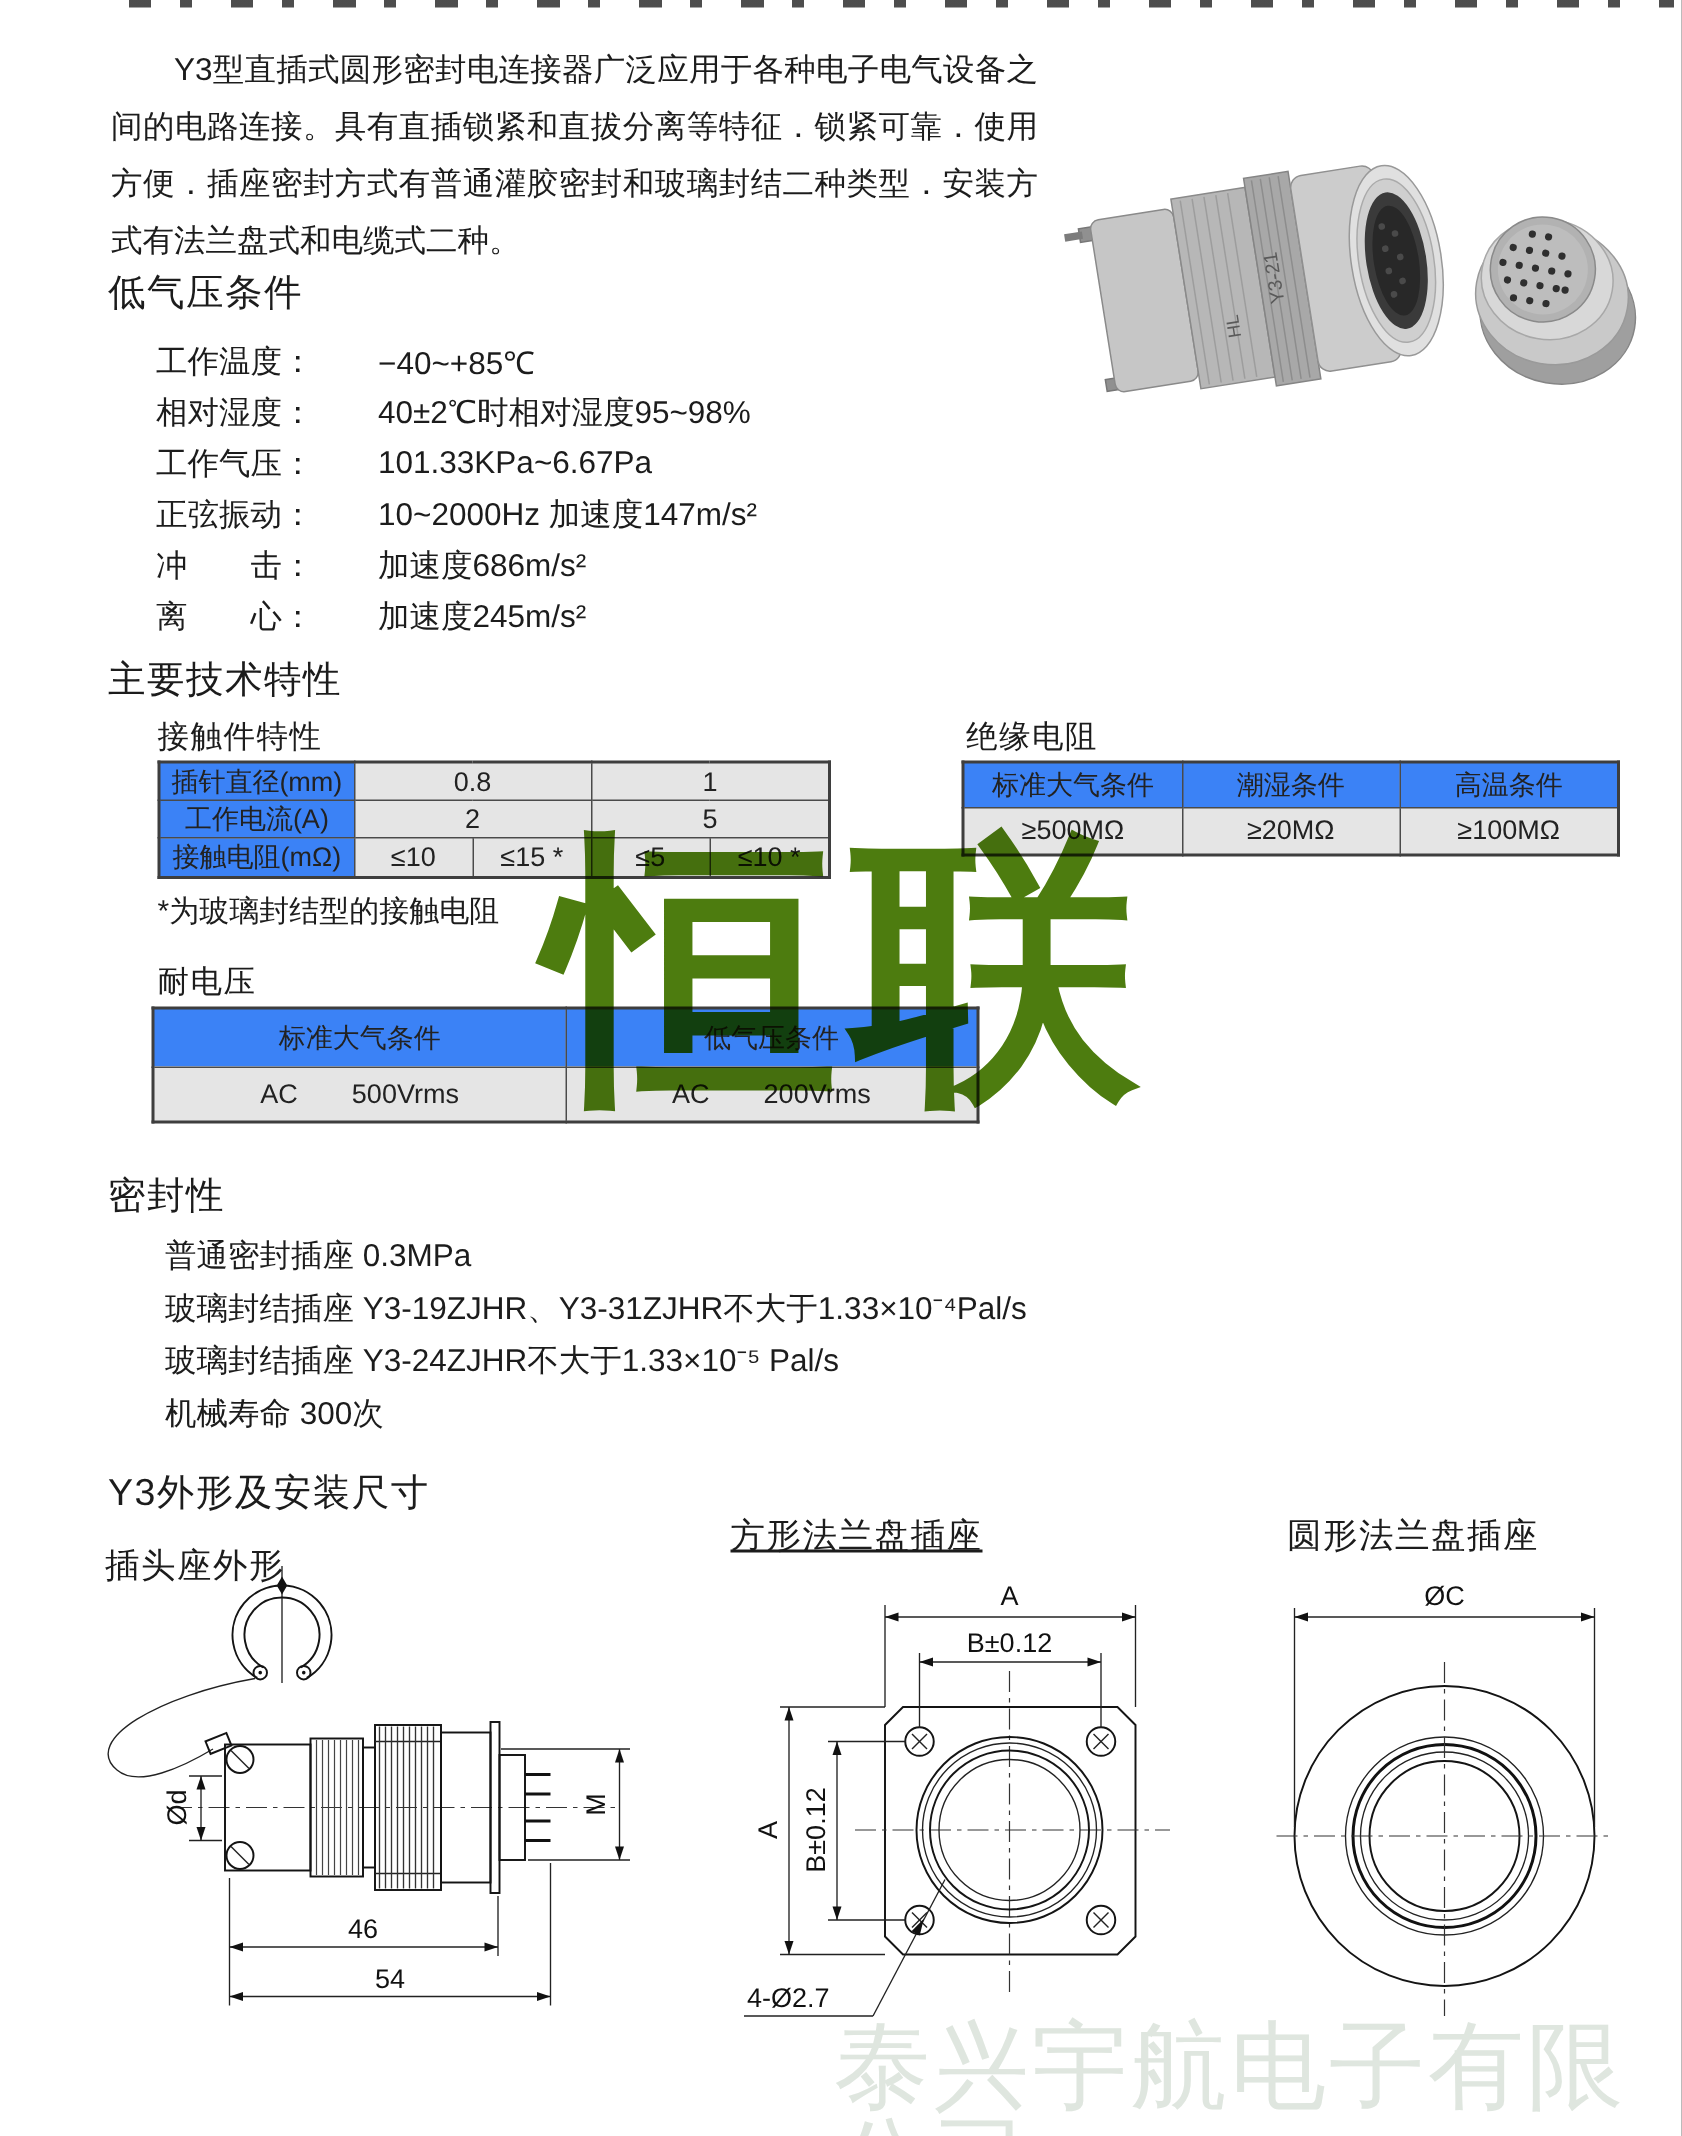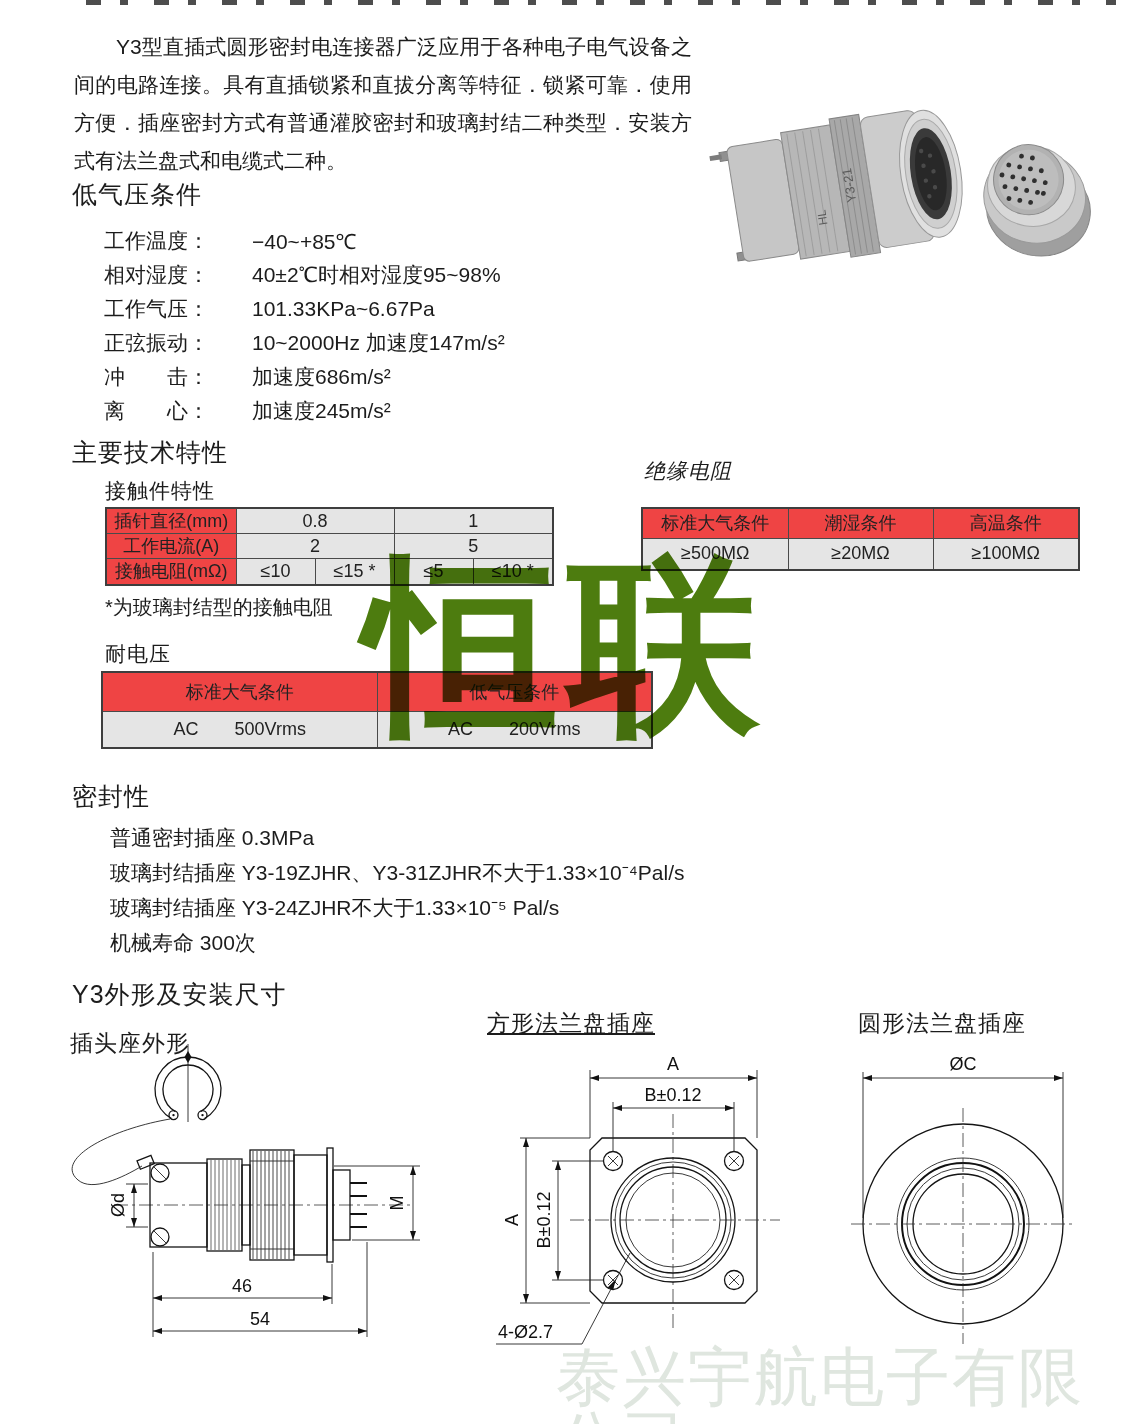--- a/index.html
+++ b/index.html
@@ -23,21 +23,21 @@
   .env-list { left:104px; top:224px; width:560px; font-size:21px; }
   .env-row { display:flex; height:34px; align-items:center;gap:30px; }
   .env-label { width:118px; white-space:pre; }
   .env-value { white-space:pre; }
   table.dt { border-collapse:collapse; table-layout:fixed; font-size:18px; color:#222; }
   table.dt td {
     border:1px solid #4a4a4a; text-align:center; vertical-align:middle;
     background:#e5e5e5; padding:0;
   }
   table.dt { border:2px solid #3e3e3e; }
-  table.dt td.h { background:#ef4444; }
+  table.dt td.h { background:#3b82f6; }
   .note { font-size:20px; }
   .seal-list { left:110px; top:820px; width:700px; font-size:21px; }
   .seal-line { height:35px; line-height:35px; white-space:pre; }
   .wm-center {
     left:366px; top:552px; width:420px;
     font-family:"Liberation Serif", serif; font-weight:bold;
     font-size:192px; letter-spacing:10px; line-height:1;
     color:#4d7c0f; mix-blend-mode:multiply; pointer-events:none; z-index:40;
   }
   .wm-footer {
@@ -180,21 +180,21 @@
       <td class="h">接触电阻(mΩ)</td>
       <td>≤10</td>
       <td>≤15 *</td>
       <td>≤5</td>
       <td>≤10 *</td>
     </tr>
   </tbody>
     </table>
   <div class="abs note" style="left:105px; top:594px;">*为玻璃封结型的接触电阻</div>
 
-  <div class="abs h2" style="left:644px; top:457px;font-style:italic;">绝缘电阻</div>
+  <div class="abs h2" style="left:644px; top:477px;">绝缘电阻</div>
   <table class="abs dt" style="left:641px; top:507px; width:437px;">
     <colgroup>
         <col style="width:146px">
         <col style="width:145px">
         <col style="width:146px">
       </colgroup>
     <tbody>
         <tr style="height:30px;">
       <td class="h">标准大气条件</td>
       <td class="h">潮湿条件</td>

